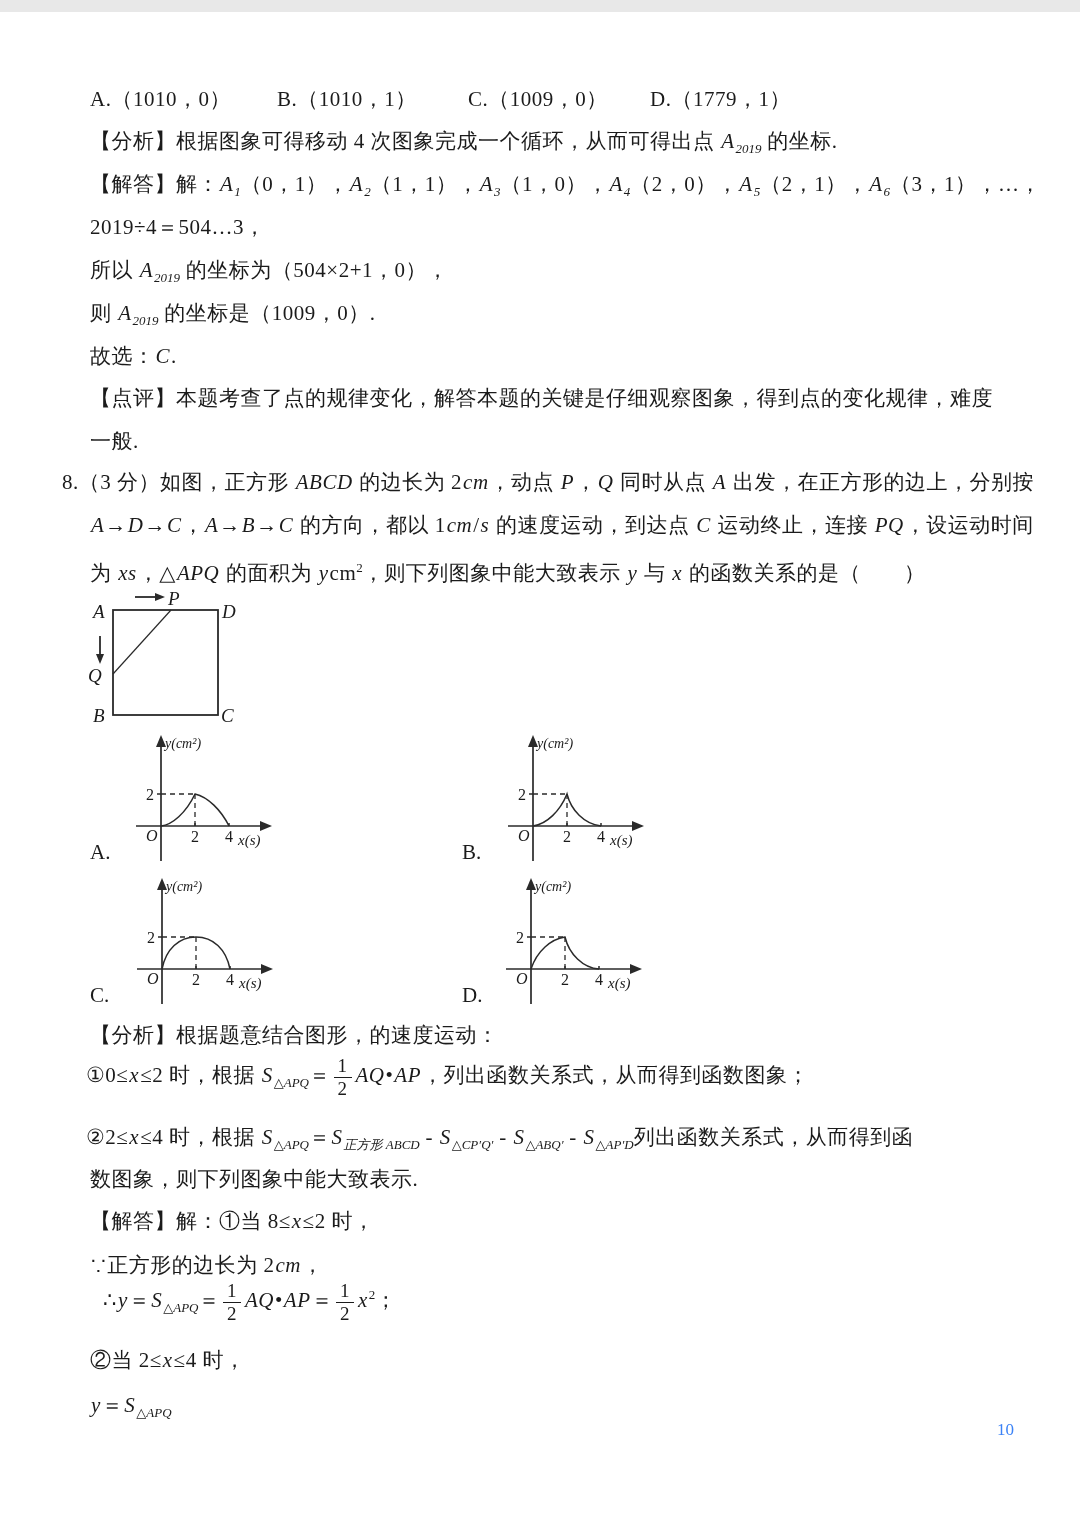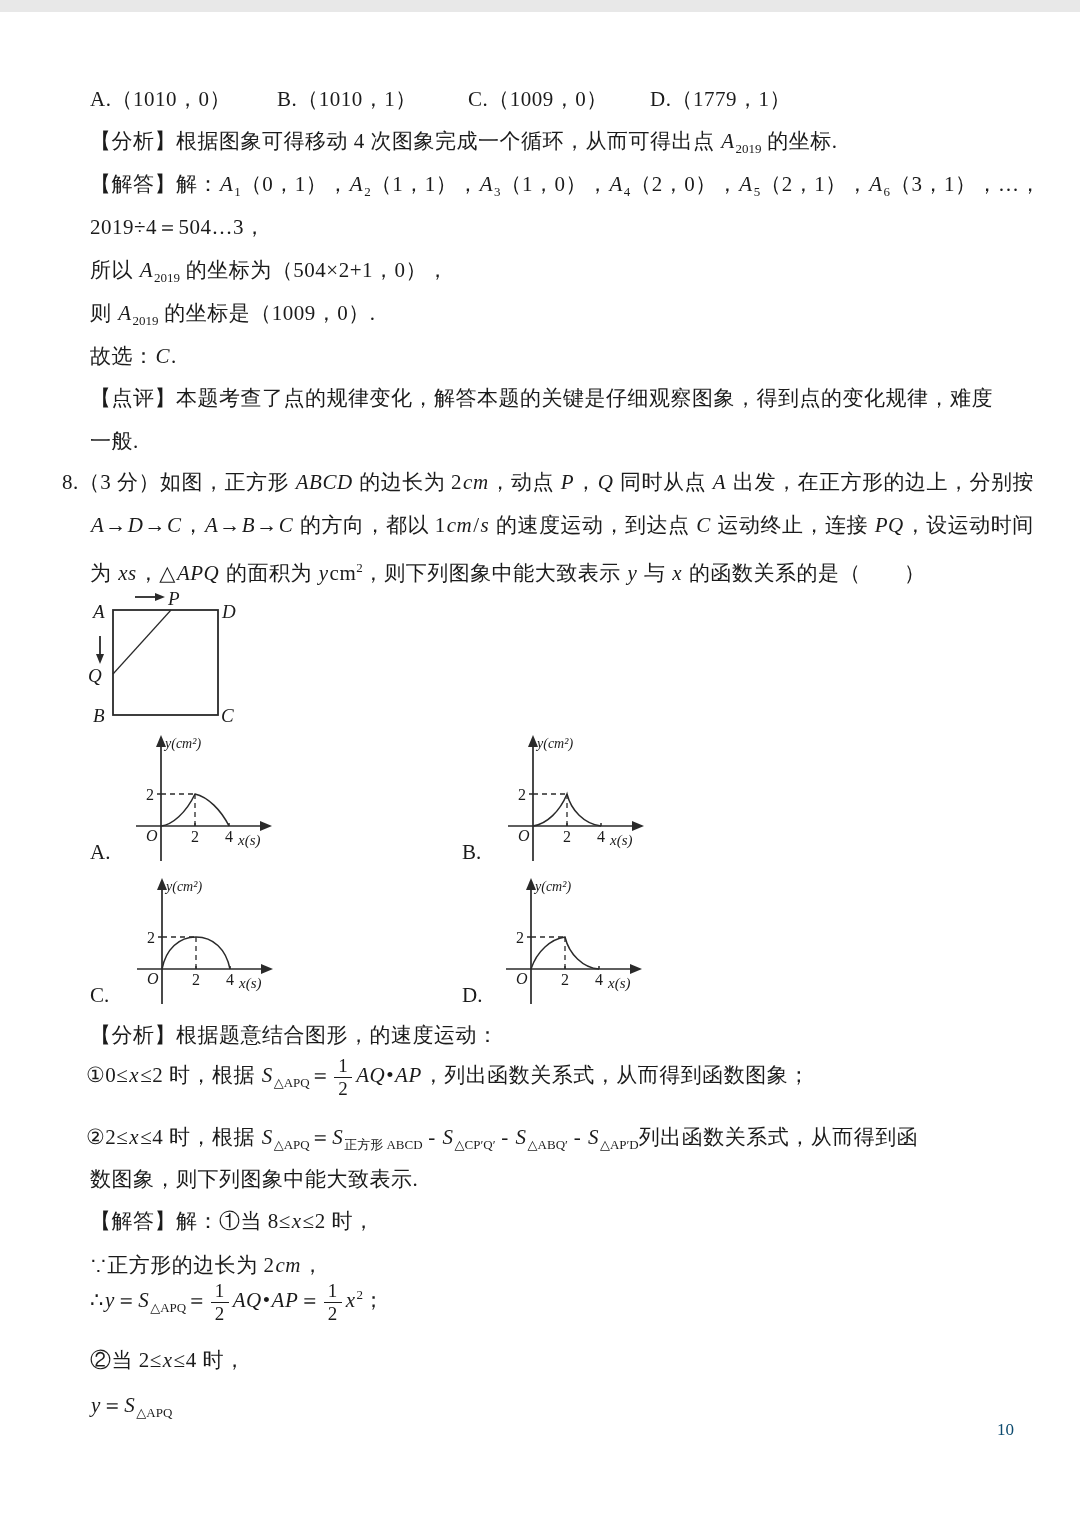--- a/index.html
+++ b/index.html
@@ -15,31 +15,31 @@
   .line{
     position:absolute;
     white-space:nowrap;
     font-size:21px;
     line-height:30px;
     color:#1b1b1b;
     letter-spacing:0.5px;
   }
   .seg-t{font-family:"Liberation Serif","DejaVu Serif",serif;}
   .seg-v{font-style:italic;font-family:"Liberation Serif","DejaVu Serif",serif;padding:0 1px;}
-  .seg-sb{font-size:13px;vertical-align:-5px;letter-spacing:0;}
+  .seg-sb{font-style:italic;font-size:13px;vertical-align:-5px;letter-spacing:0;}
   .seg-sp{font-size:13px;vertical-align:8px;letter-spacing:0;}
   .seg-f{
     display:inline-flex;flex-direction:column;
     text-align:center;vertical-align:middle;
     margin:0 3px;font-size:19px;line-height:1.15;font-style:normal;
   }
   .f-num{border-bottom:1.5px solid #1b1b1b;padding:0 4px;}
   .f-den{padding:0 4px;}
   .graph-letter{position:absolute;font-size:21px;}
-  .page-num{position:absolute;font-size:17px;color:#0c4a6e;}
+  .page-num{position:absolute;font-size:17px;color:#3b82f6;}
   svg{position:absolute;overflow:visible;}
   svg text{fill:#1b1b1b;}
   .axis,.curve,.sq{stroke:#2a2a2a;fill:none;}
   .dash{stroke:#2a2a2a;fill:none;stroke-dasharray:5 4;stroke-width:1.3;}
   .arrowhead{fill:#2a2a2a;stroke:none;}
   .svg-italic{font-style:italic;font-family:"Liberation Serif","DejaVu Serif",serif;}
 </style>
 </head>
 <body>
 
@@ -62,21 +62,21 @@
   <div class="line" style="left:90px;top:541px"><span class="seg-t">为 </span><span class="seg-v">xs</span><span class="seg-t">，△</span><span class="seg-v">APQ</span><span class="seg-t"> 的面积为 </span><span class="seg-v">y</span><span class="seg-t">cm</span><span class="seg-sp">2</span><span class="seg-t">，则下列图象中能大致表示 </span><span class="seg-v">y</span><span class="seg-t"> 与 </span><span class="seg-v">x</span><span class="seg-t"> 的函数关系的是（　　）</span></div>
   <div class="line" style="left:90px;top:1008px"><span class="seg-t">【分析】根据题意结合图形，的速度运动：</span></div>
   <div class="line" style="left:86px;top:1043px"><span class="seg-t">①0≤</span><span class="seg-v">x</span><span class="seg-t">≤2 时，根据 </span><span class="seg-v">S</span><span class="seg-sb">△APQ</span><span class="seg-t">＝</span><span class="seg-f">
         <span class="f-num">1</span>
         <span class="f-den">2</span>
       </span><span class="seg-v">AQ</span><span class="seg-t">•</span><span class="seg-v">AP</span><span class="seg-t">，列出函数关系式，从而得到函数图象；</span></div>
   <div class="line" style="left:86px;top:1110px"><span class="seg-t">②2≤</span><span class="seg-v">x</span><span class="seg-t">≤4 时，根据 </span><span class="seg-v">S</span><span class="seg-sb">△APQ</span><span class="seg-t">＝</span><span class="seg-v">S</span><span class="seg-sb">正方形 ABCD</span><span class="seg-t"> - </span><span class="seg-v">S</span><span class="seg-sb">△CP′Q′</span><span class="seg-t"> - </span><span class="seg-v">S</span><span class="seg-sb">△ABQ′</span><span class="seg-t"> - </span><span class="seg-v">S</span><span class="seg-sb">△AP′D</span><span class="seg-t">列出函数关系式，从而得到函</span></div>
   <div class="line" style="left:90px;top:1152px"><span class="seg-t">数图象，则下列图象中能大致表示.</span></div>
   <div class="line" style="left:90px;top:1194px"><span class="seg-t">【解答】解：①当 8≤</span><span class="seg-v">x</span><span class="seg-t">≤2 时，</span></div>
   <div class="line" style="left:90px;top:1238px"><span class="seg-t">∵正方形的边长为 2</span><span class="seg-v">cm</span><span class="seg-t">，</span></div>
-  <div class="line" style="left:90px;top:1268px"><span class="seg-t">∴</span><span class="seg-v">y</span><span class="seg-t">＝</span><span class="seg-v">S</span><span class="seg-sb">△APQ</span><span class="seg-t">＝</span><span class="seg-f">
+  <div class="line" style="left:103px;top:1268px"><span class="seg-t">∴</span><span class="seg-v">y</span><span class="seg-t">＝</span><span class="seg-v">S</span><span class="seg-sb">△APQ</span><span class="seg-t">＝</span><span class="seg-f">
         <span class="f-num">1</span>
         <span class="f-den">2</span>
       </span><span class="seg-v">AQ</span><span class="seg-t">•</span><span class="seg-v">AP</span><span class="seg-t">＝</span><span class="seg-f">
         <span class="f-num">1</span>
         <span class="f-den">2</span>
       </span><span class="seg-v">x</span><span class="seg-sp">2</span><span class="seg-t">；</span></div>
   <div class="line" style="left:90px;top:1333px"><span class="seg-t">②当 2≤</span><span class="seg-v">x</span><span class="seg-t">≤4 时，</span></div>
   <div class="line" style="left:90px;top:1378px"><span class="seg-v">y</span><span class="seg-t">＝</span><span class="seg-v">S</span><span class="seg-sb">△APQ</span></div>
 
   <svg style="left:83px;top:578px" width="170" height="140" viewBox="0 0 170 140">

